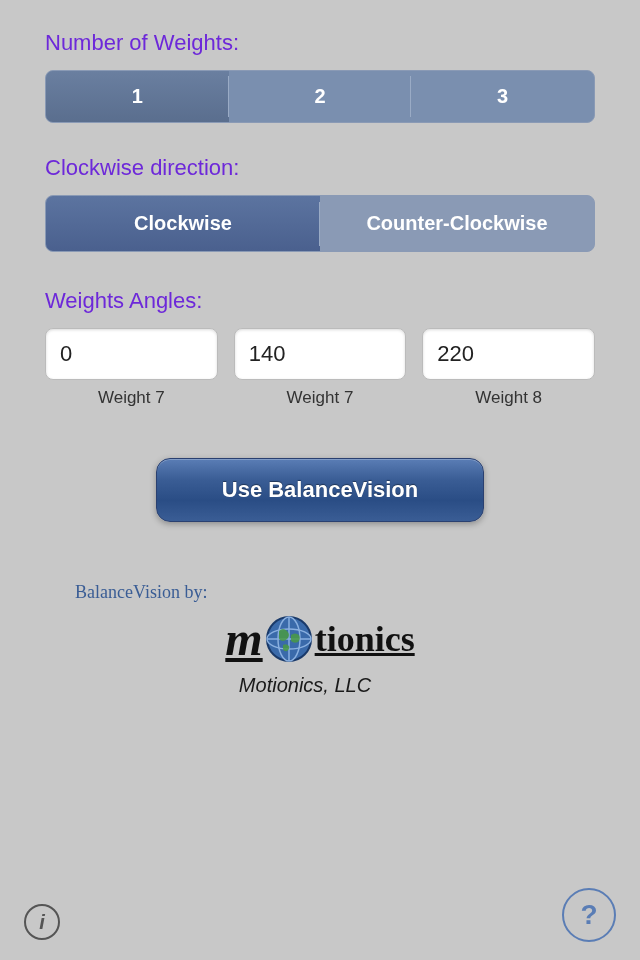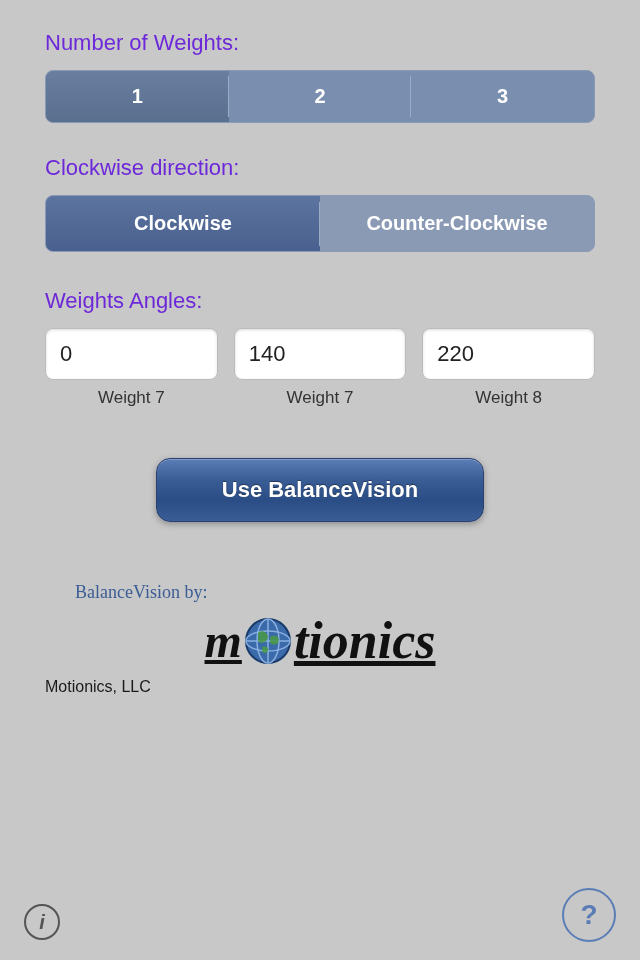--- a/index.html
+++ b/index.html
@@ -181,23 +181,24 @@
 
     .brand-globe {
       width: 48px;
       height: 48px;
       margin: 0 2px;
       display: inline-block;
       vertical-align: middle;
     }
 
     .brand-sub {
-      font-size: 16px;
+      font-size: 20px;
       color: #1a1a1a;
-      text-align: left;
+      font-style: italic;
+      text-align: center;
       width: 100%;
       padding-right: 30px;
     }
 
     
     .info-icon {
       position: absolute;
       bottom: 20px;
       left: 24px;
       width: 36px;
@@ -286,21 +287,21 @@
         <circle cx="24" cy="24" r="22" fill="#3a6aaa" stroke="#1a3a6a" stroke-width="2"></circle>
         <ellipse cx="24" cy="24" rx="11" ry="22" fill="none" stroke="#8ab0e0" stroke-width="1.5"></ellipse>
         <ellipse cx="24" cy="24" rx="22" ry="10" fill="none" stroke="#8ab0e0" stroke-width="1.5"></ellipse>
         <line x1="2" y1="24" x2="46" y2="24" stroke="#8ab0e0" stroke-width="1.5"></line>
         <line x1="24" y1="2" x2="24" y2="46" stroke="#8ab0e0" stroke-width="1.5"></line>
 
         <path d="M14 16 Q18 12 22 16 Q26 20 22 24 Q18 28 14 24 Z" fill="#4a9a44" opacity="0.85"></path>
         <path d="M26 20 Q30 17 34 20 Q36 24 33 27 Q29 29 26 26 Z" fill="#4a9a44" opacity="0.85"></path>
         <path d="M18 30 Q21 28 24 31 Q25 34 22 36 Q19 37 18 34 Z" fill="#4a9a44" opacity="0.85"></path>
       </svg>
-      <span style="font-size:52px;font-weight:900;color:#111;font-style:italic;font-family:'Times New Roman',serif;text-decoration:underline;">tionics</span>
+      <span style="font-size:36px;font-weight:900;color:#111;font-family:'Times New Roman',serif;text-decoration:underline;">tionics</span>
     </div>
     <div class="brand-sub">Motionics, LLC</div>
   </div>
 </div>
 
 <div class="info-icon">
   <span>i</span>
 </div>
 
 <div class="help-icon">

